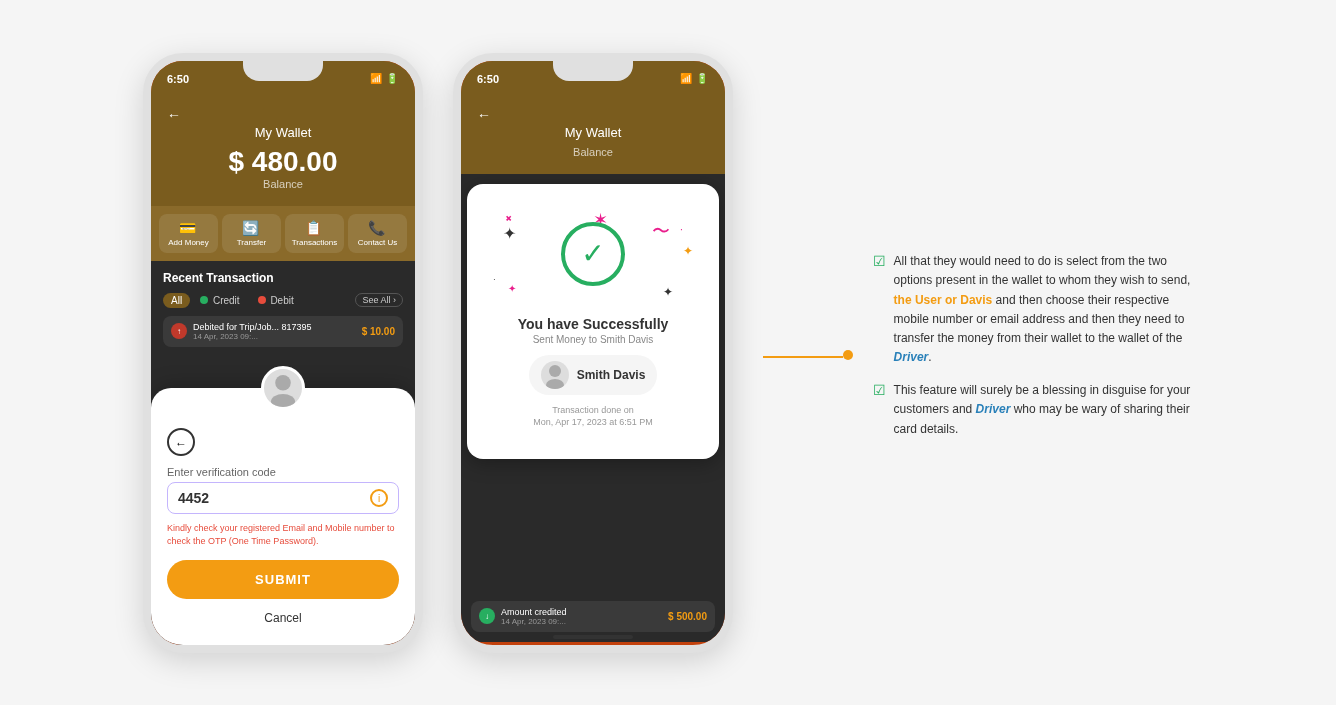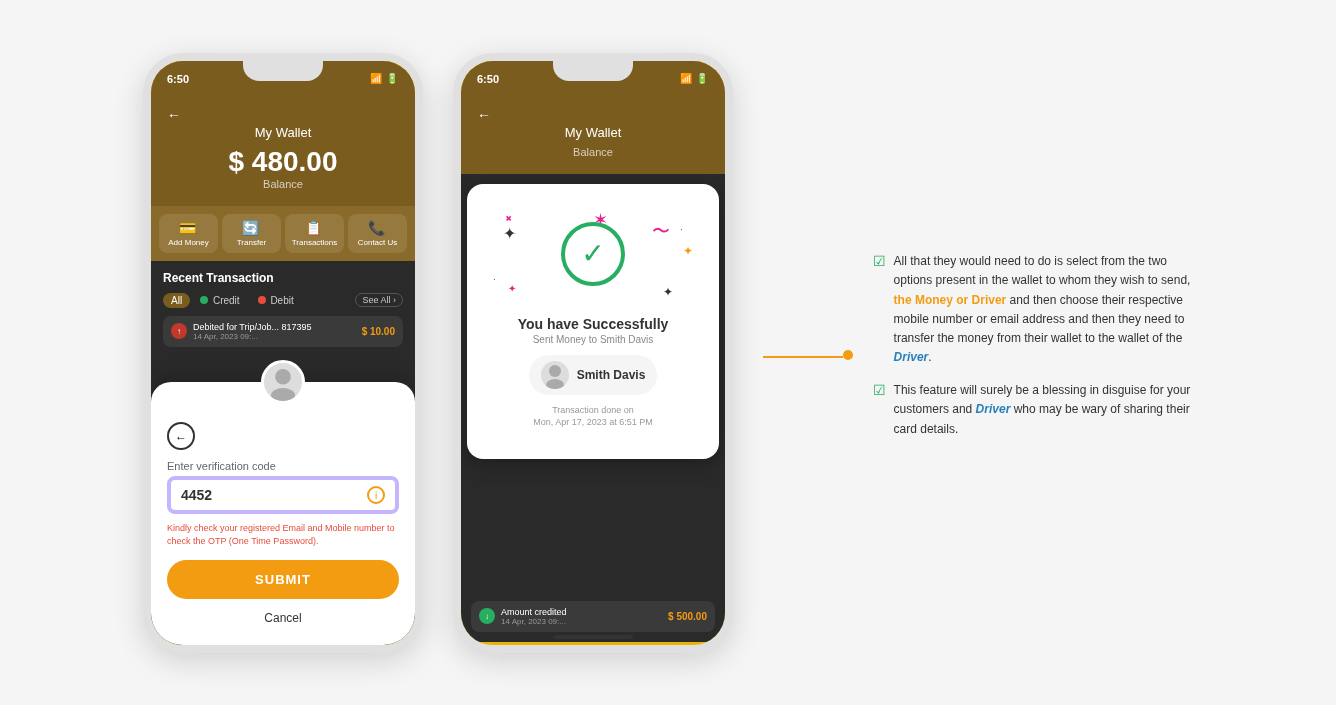--- a/index.html
+++ b/index.html
@@ -20,21 +20,21 @@
       width: 100%;
       height: 100%;
       gap: 30px;
       padding: 20px;
     }
 
     
     .phone {
       width: 280px;
       height: 600px;
-      background: #eab308;
+      background: #c2410c;
       border-radius: 40px;
       border: 8px solid #e0e0e0;
       box-shadow: 0 8px 30px rgba(0,0,0,0.15);
       overflow: hidden;
       position: relative;
       flex-shrink: 0;
     }
     .phone-notch-bar {
       background: #7a5c1e;
       height: 36px;
@@ -215,21 +215,21 @@
     }
     .otp-label {
       font-size: 11px;
       color: #666;
       margin-bottom: 4px;
     }
     .otp-input-row {
       display: flex;
       align-items: center;
       justify-content: space-between;
-      border: 4px solid #c4b5fd;
+      border: 1px solid #c4b5fd;
       border-radius: 8px;
       padding: 6px 10px;
       margin-bottom: 8px;
     }
     .otp-value {
       font-size: 14px;
       font-weight: 600;
       color: #333;
     }
     .otp-info-icon {
@@ -662,21 +662,21 @@
 
   <div style="display:flex;align-items:center;flex-shrink:0;">
     <div style="display:flex;align-items:center;">
       <div class="connector-line"></div>
       <div class="connector-dot"></div>
     </div>
     <div class="info-panel">
       <div class="info-bullet">
         <span class="bullet-check">☑</span>
         <div class="bullet-text">
-          All that they would need to do is select from the two options present in the wallet to whom they wish to send, <span class="highlight-orange">the Money or Driver</span> and then choose their respective mobile number or email address and then they need to transfer the money from their wallet to the wallet of the <span class="highlight-blue">Driver</span>.
+          All that they would need to do is select from the two options present in the wallet to whom they wish to send, <span class="highlight-orange">the User or Davis</span> and then choose their respective mobile number or email address and then they need to transfer the money from their wallet to the wallet of the <span class="highlight-blue">Driver</span>.
         </div>
       </div>
       <div class="info-bullet">
         <span class="bullet-check">☑</span>
         <div class="bullet-text">
           This feature will surely be a blessing in disguise for your customers and <span class="highlight-blue">Driver</span> who may be wary of sharing their card details.
         </div>
       </div>
     </div>
   </div>

